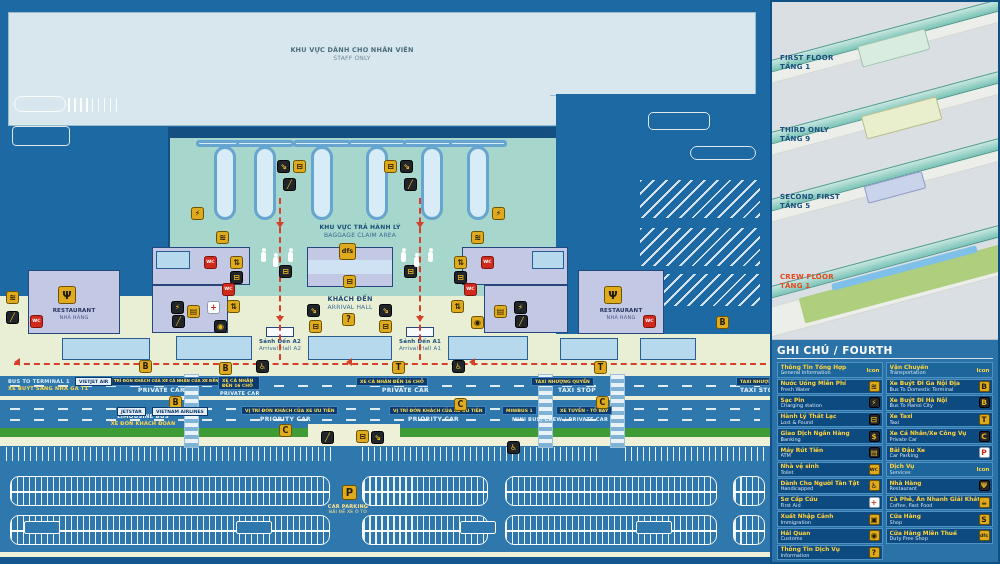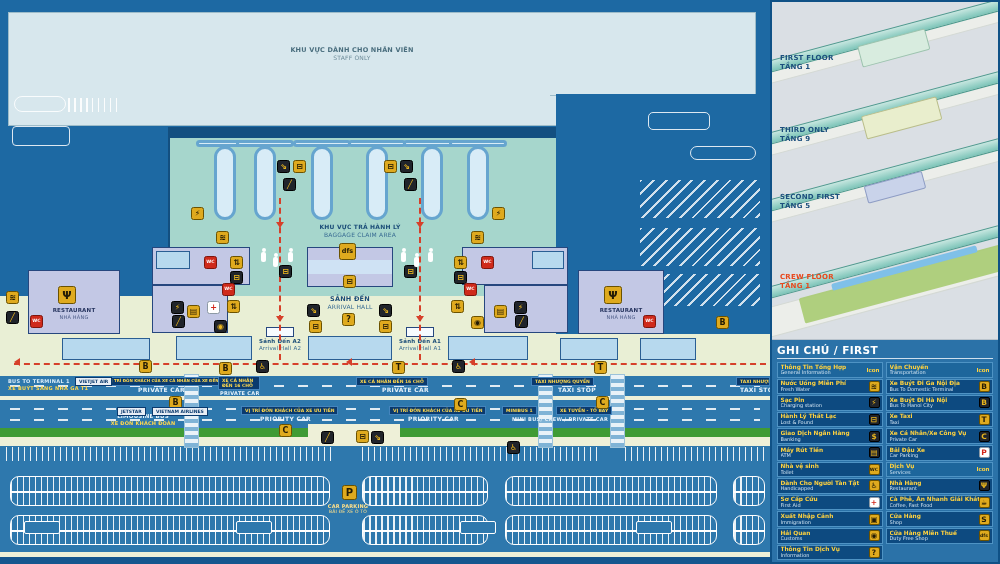--- a/index.html
+++ b/index.html
@@ -114,21 +114,21 @@
 
     <div class="abs lav" style="left:152px;top:247px;width:98px;height:38px;"></div>
     <div class="abs lav" style="left:152px;top:285px;width:76px;height:48px;"></div>
     <div class="abs lblue" style="left:156px;top:251px;width:34px;height:18px;"></div>
     <div class="abs lav" style="left:462px;top:247px;width:106px;height:38px;"></div>
     <div class="abs lav" style="left:484px;top:285px;width:84px;height:48px;"></div>
     <div class="abs lblue" style="left:532px;top:251px;width:32px;height:18px;"></div>
     <div class="abs" style="left:307px;top:247px;width:86px;height:40px;border:1px solid #26477e;background:linear-gradient(#c3c8e5 0 12px,#cfe2f4 12px 26px,#c3c8e5 26px 40px);"></div>
 
     <div class="mlabel" style="left:280px;top:295px;width:140px;">
-      <div class="vi" style="font-size:6.5px;">SẢNH ĐẾN</div>
+      <div class="vi" style="font-size:6.5px;">KHÁCH ĐẾN</div>
       <div class="en" style="font-size:6px;">ARRIVAL HALL</div>
     </div>
 
     <div class="abs lav" style="left:28px;top:270px;width:92px;height:64px;">
       <div class="mlabel" style="left:0;top:36px;width:90px;">
         <div class="vi" style="font-size:5.5px;color:#27355f;">RESTAURANT</div>
         <div class="en" style="font-size:5px;color:#4a5a86;">NHÀ HÀNG</div>
       </div>
     </div>
     <div class="abs lav" style="left:578px;top:270px;width:86px;height:64px;">
@@ -339,21 +339,21 @@
             <div>SECOND FIRST</div>
             <div>TẦNG 5</div>
           </div>
           <div class="flabel hl" style="top: 271px;">
             <div>CREW FLOOR</div>
             <div>TẦNG 1</div>
           </div>
         </div>
     </div>
     <div class="legend">
-      <div class="ltitle">GHI CHÚ / FIRST</div>
+      <div class="ltitle">GHI CHÚ / FOURTH</div>
       <div class="lcols">
         <div class="lcol" id="lcolL">
             <div class="lrow lhead">
               <div class="lt">
                 <div class="lvi">Thông Tin Tổng Hợp</div>
                 <div class="len">General Information</div>
               </div>
               <div class="licw">Icon</div>
             </div>
             <div class="lrow">

